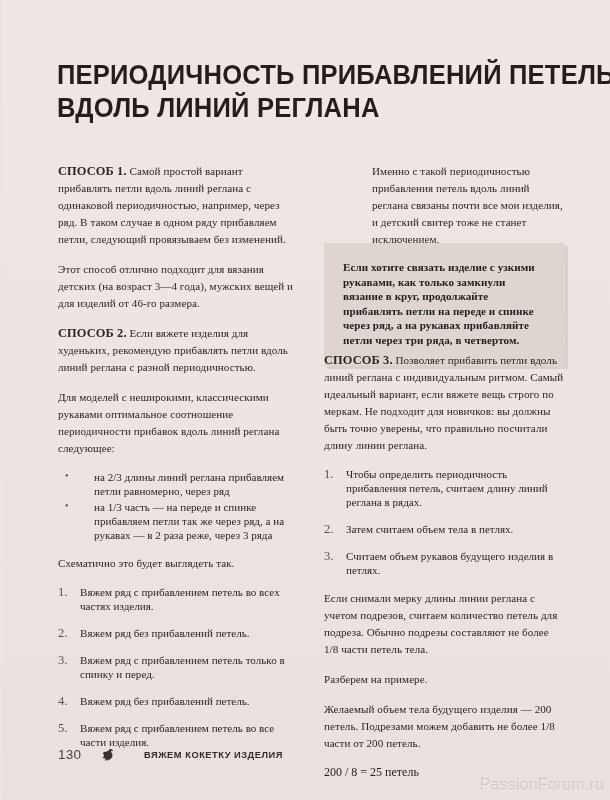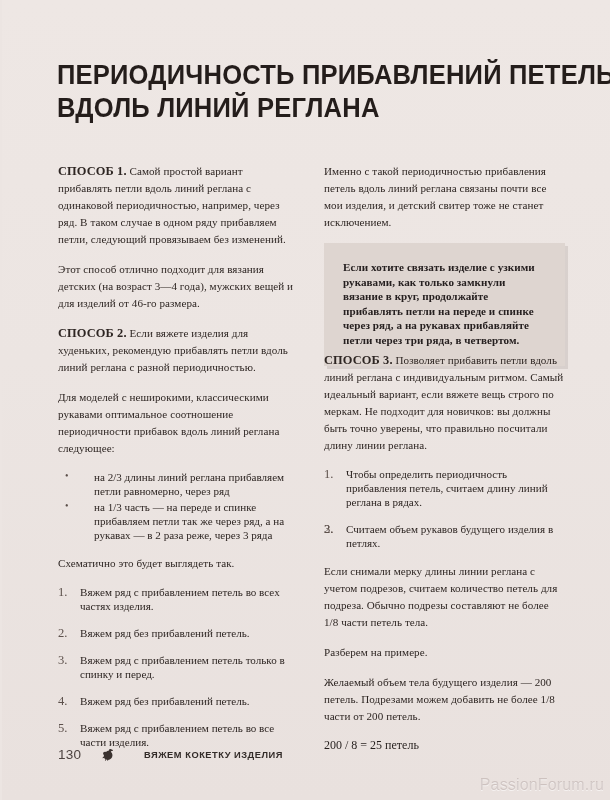--- a/index.html
+++ b/index.html
@@ -54,21 +54,21 @@
   .col-right { left: 322px; }
 
   .p {
     font-size: 11.1px;
     line-height: 17px;
     text-align: left;
     margin: 0 0 13px 0;
     color: #2e2623;
     letter-spacing: 0.005em;
   }
-  .p.last  { margin-bottom: 0; }
+  .p.last  { margin-bottom: 0; margin-left: 48px; }
 
   .lead {
     font-weight: 700;
     font-size: 12.4px;
     letter-spacing: 0.01em;
   }
 
   
   .bullets {
     margin: 0 0 13px 0;
@@ -232,21 +232,21 @@
   <div class="callout">
     <p class="p">Если хотите связать изделие с узкими рукавами, как только замкнули вязание в круг, продолжайте прибавлять петли на переде и спинке через ряд, а на рукавах прибавляйте петли через три ряда, в четвертом.</p>
   </div>
 
   <div class="col col-right" style="top:352px;">
 
     <p class="p"><span class="lead">СПОСОБ 3.</span><span> Позволяет прибавить петли вдоль линий реглана с индивидуальным ритмом. Самый идеальный вариант, если вяжете вещь строго по меркам. Не подходит для новичков: вы должны быть точно уверены, что правильно посчитали длину линии реглана.</span></p>
 
     <ol class="steps">
       <li><span class="num">1.</span><span>Чтобы определить периодичность прибавления петель, считаем длину линий реглана в рядах.</span></li>
-      <li><span class="num">2.</span></li>
+      <li><span class="num">2.</span><span>Затем считаем объем тела в петлях.</span></li>
       <li><span class="num">3.</span><span>Считаем объем рукавов будущего изделия в петлях.</span></li>
     </ol>
 
     <p class="p">Если снимали мерку длины линии реглана с учетом подрезов, считаем количество петель для подреза. Обычно подрезы составляют не более 1/8 части петель тела.</p>
 
     <p class="p">Разберем на примере.</p>
 
     <p class="p">Желаемый объем тела будущего изделия — 200 петель. Подрезами можем добавить не более 1/8 части от 200 петель.</p>
 
     <p class="formula">200 / 8 = 25 петель</p>

